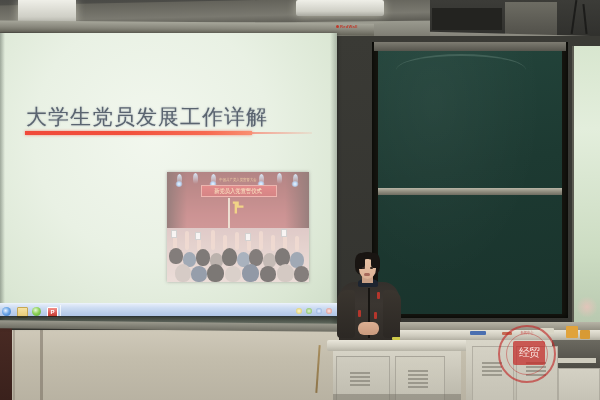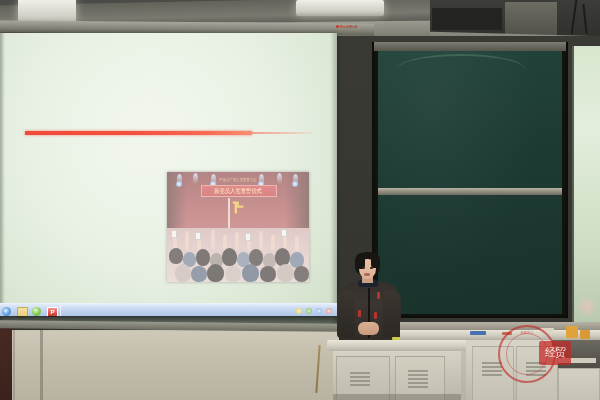--- a/index.html
+++ b/index.html
@@ -610,21 +610,21 @@
   .wm-seal-inner {
     position: absolute;
     left: 506px; top: 333px;
     width: 42px; height: 42px;
     border: 1px solid rgba(192,36,36,.42);
     border-radius: 50%;
     box-sizing: border-box;
   }
   .wm-seal-block {
     position: absolute;
-    left: 539px; top: 341px;
+    left: 513px; top: 341px;
     width: 32px; height: 24px;
     background: rgba(196,40,38,.72);
     border-radius: 2px;
     color: rgba(255,245,240,.92);
     font-family: "DejaVu Sans", "Liberation Sans", sans-serif;
     font-size: 11px;
     line-height: 24px;
     text-align: center;
     letter-spacing: -1px;
     overflow: hidden;
@@ -699,20 +699,21 @@
   <div class="side-screen"></div>
   <div class="side-screen-glow"></div>
 
   <div class="screen-rail"></div>
   <div class="screen-brand"><span class="dot"></span><span>RedWall</span></div>
 
   <div class="screen"></div>
   <div class="screen-edge-l"></div>
   <div class="screen-edge-r"></div>
 
+  <div class="slide-title">大学生党员发展工作详解</div>
   <div class="slide-underline"></div>
   <div class="slide-underline-tail"></div>
 
   <div class="photo">
     <div class="photo-stage"></div>
     <div class="photo-stage-dark-l"></div>
     <div class="photo-stage-dark-r"></div>
 
     <div class="photo-spot" style="left:10px; top:2px;"></div>
     <div class="photo-spot" style="left:26px; top:1px;"></div>

